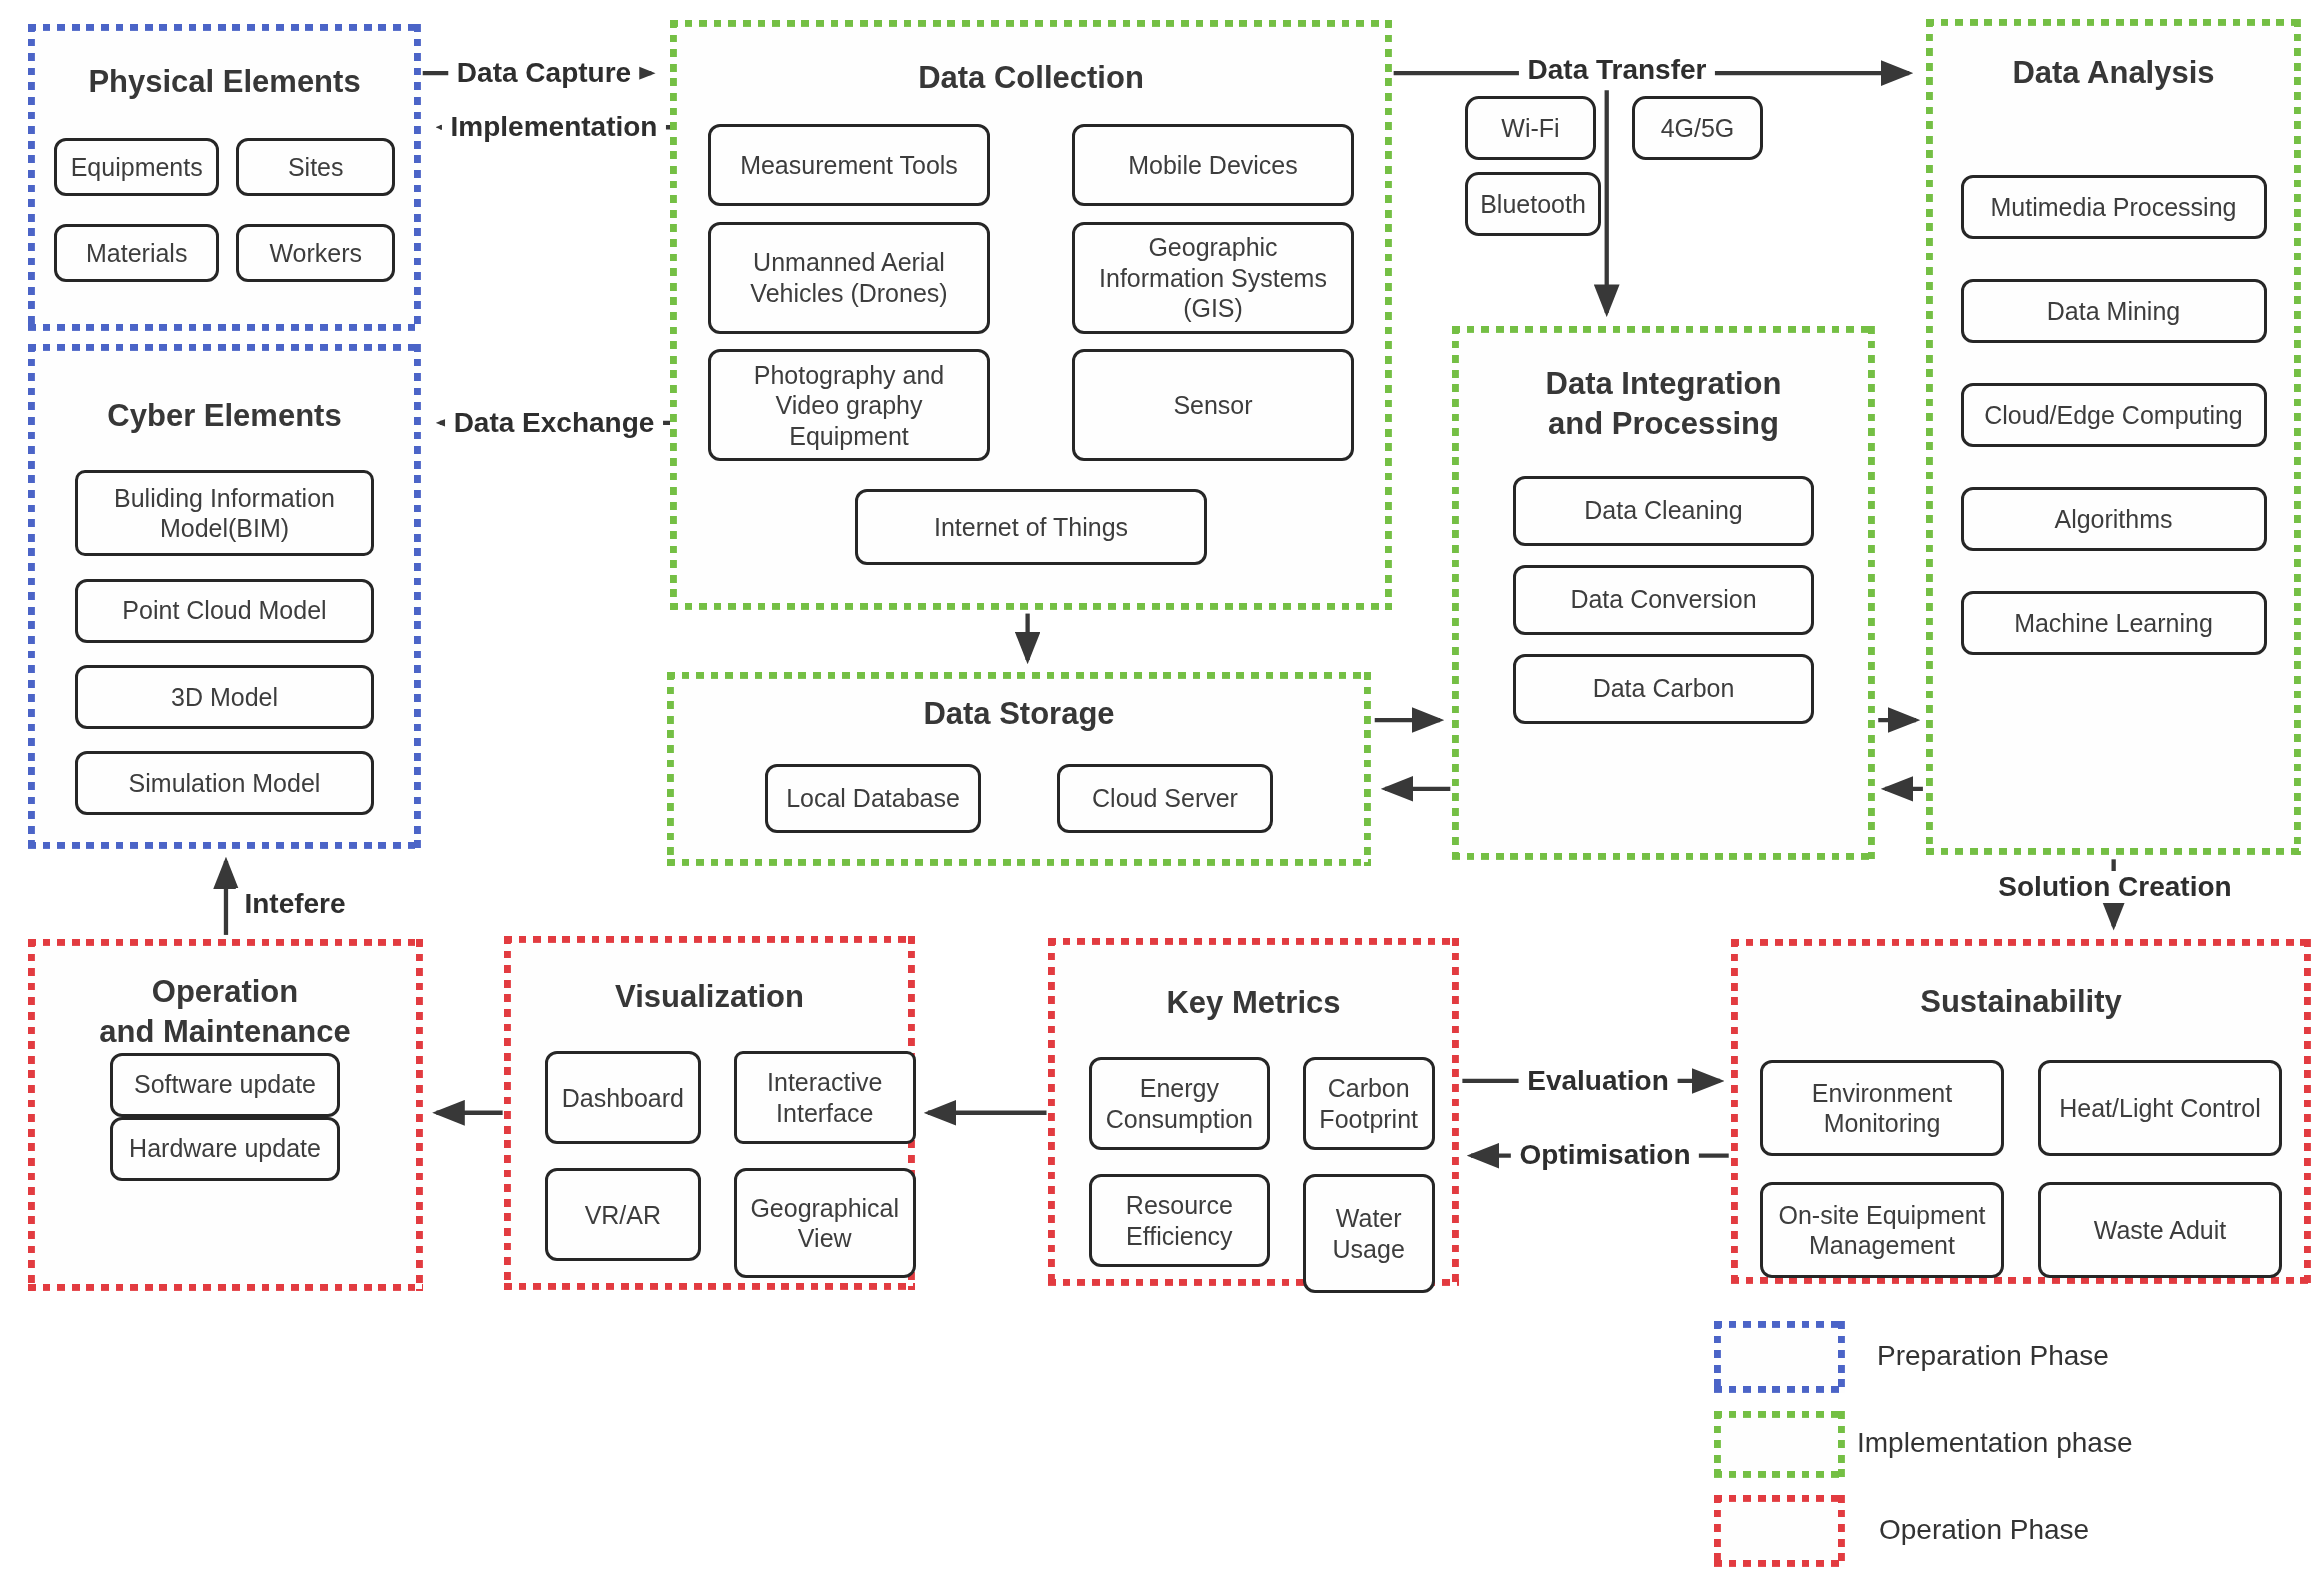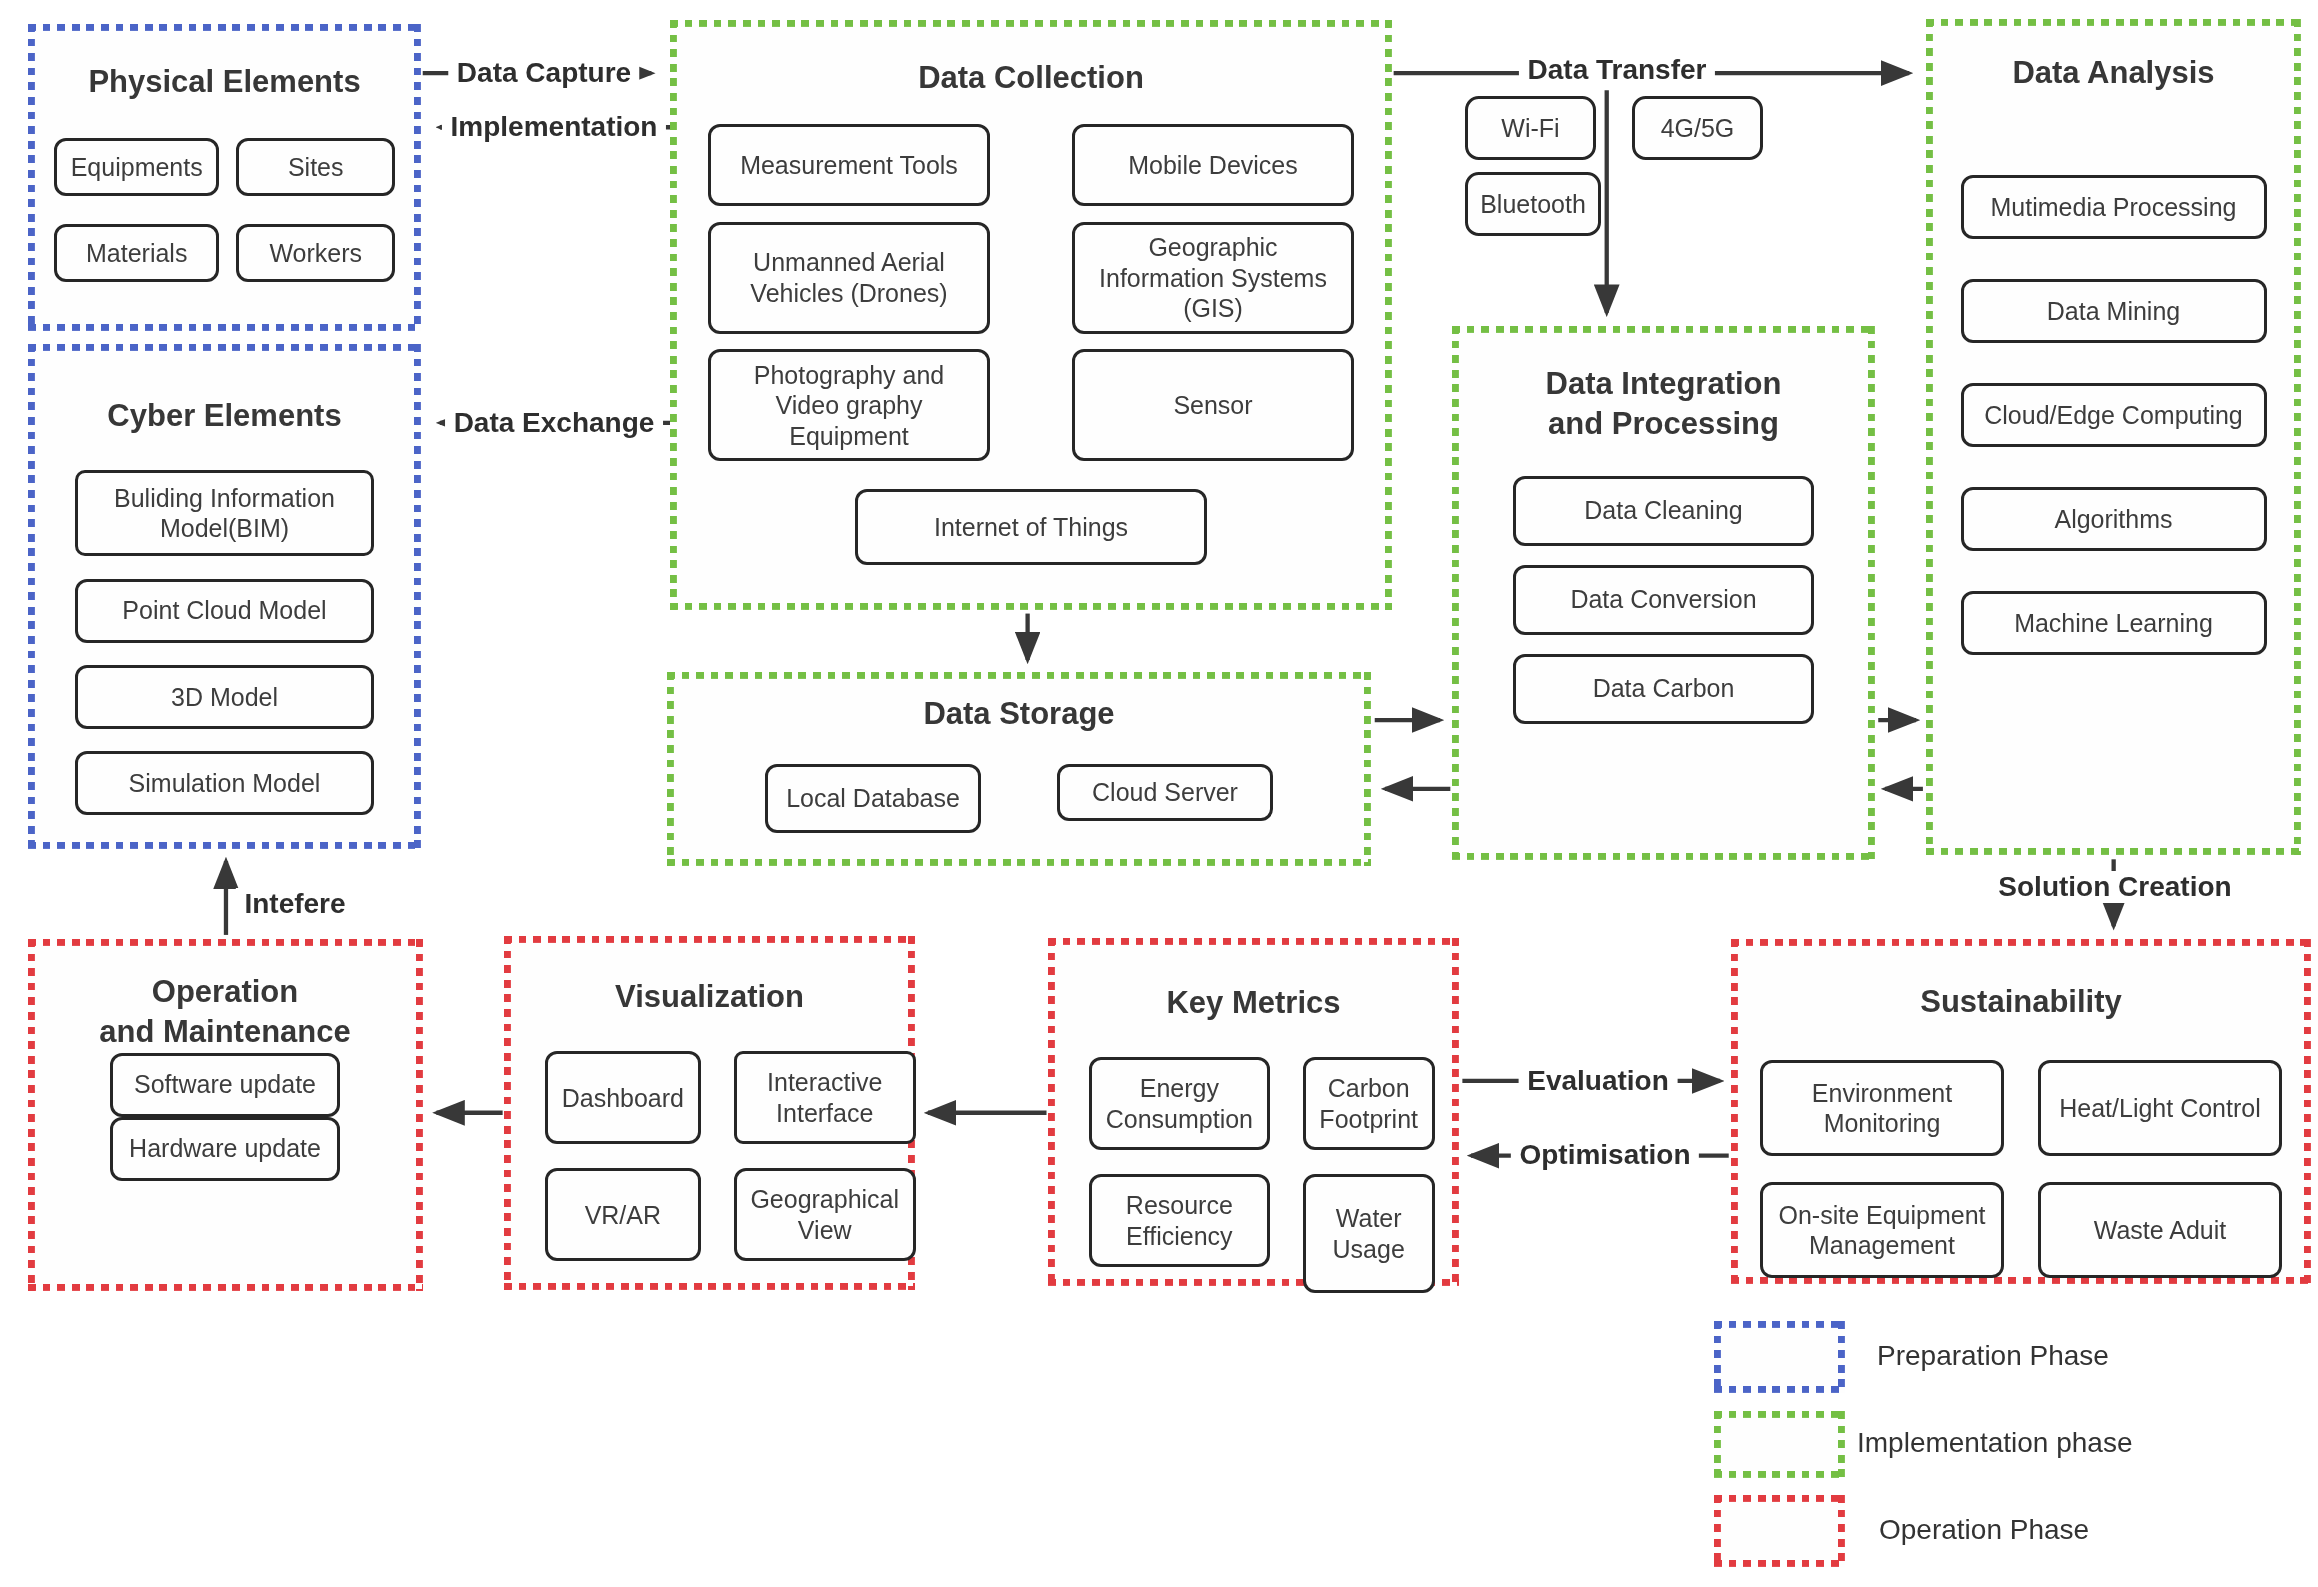--- a/index.html
+++ b/index.html
@@ -110,21 +110,21 @@
   </div>
 
   <div class="ibox tnode" style="left:1465px;top:96px;width:131px;height:64px;">Wi-Fi</div>
   <div class="ibox tnode" style="left:1632px;top:96px;width:131px;height:64px;">4G/5G</div>
   <div class="ibox tnode" style="left:1465px;top:172px;width:136px;height:64px;">Bluetooth</div>
 
   <div class="dotted phase-implementation" style="left:667px;top:672px;width:704px;height:194px;">
     <div class="group-title" style="padding-top:22.3px;">Data Storage</div>
     <div style="display:flex;justify-content:center;gap:76px;margin-top:29px;">
       <div class="ibox" style="width:216px;height:69px;">Local Database</div>
-      <div class="ibox" style="width:216px;height:57px;">Cloud Server</div>
+      <div class="ibox" style="width:216px;height:69px;">Cloud Server</div>
     </div>
   </div>
 
   <div class="dotted phase-implementation" style="left:1452px;top:326px;width:423px;height:534px;">
     <div class="group-title" style="padding-top:38px;">Data Integration
 and Processing</div>
     <div class="col" style="margin-top:31px;gap:19px;">
       <div class="ibox" style="width:301px;height:70px;">Data Cleaning</div>
       <div class="ibox" style="width:301px;height:70px;">Data Conversion</div>
       <div class="ibox" style="width:301px;height:70px;">Data Carbon</div>
@@ -150,21 +150,21 @@
       <div class="ibox" style="width:230px;height:64px;">Hardware update</div>
     </div>
   </div>
 
   <div class="dotted phase-operation" style="left:504px;top:936px;width:411px;height:354px;">
     <div class="group-title" style="padding-top:41px;">Visualization</div>
     <div class="grid2" style="margin:34px 41px 0;column-gap:33px;row-gap:24px;">
       <div class="ibox" style="height:93px;">Dashboard</div>
       <div class="ibox" style="height:93px;border-radius:9px;">Interactive Interface</div>
       <div class="ibox" style="height:93px;">VR/AR</div>
-      <div class="ibox" style="height:93px;">Geographical View</div>
+      <div class="ibox" style="height:110px;">Geographical View</div>
     </div>
   </div>
 
   <div class="dotted phase-operation" style="left:1048px;top:938px;width:411px;height:348px;">
     <div class="group-title" style="padding-top:45px;">Key Metrics</div>
     <div class="grid2" style="margin:34px 41px 0;column-gap:33px;row-gap:24px;">
       <div class="ibox" style="height:93px;">Energy Consumption</div>
       <div class="ibox" style="height:93px;">Carbon Footprint</div>
       <div class="ibox" style="height:93px;">Resource Efficiency</div>
       <div class="ibox" style="height:119px;">Water Usage</div>

